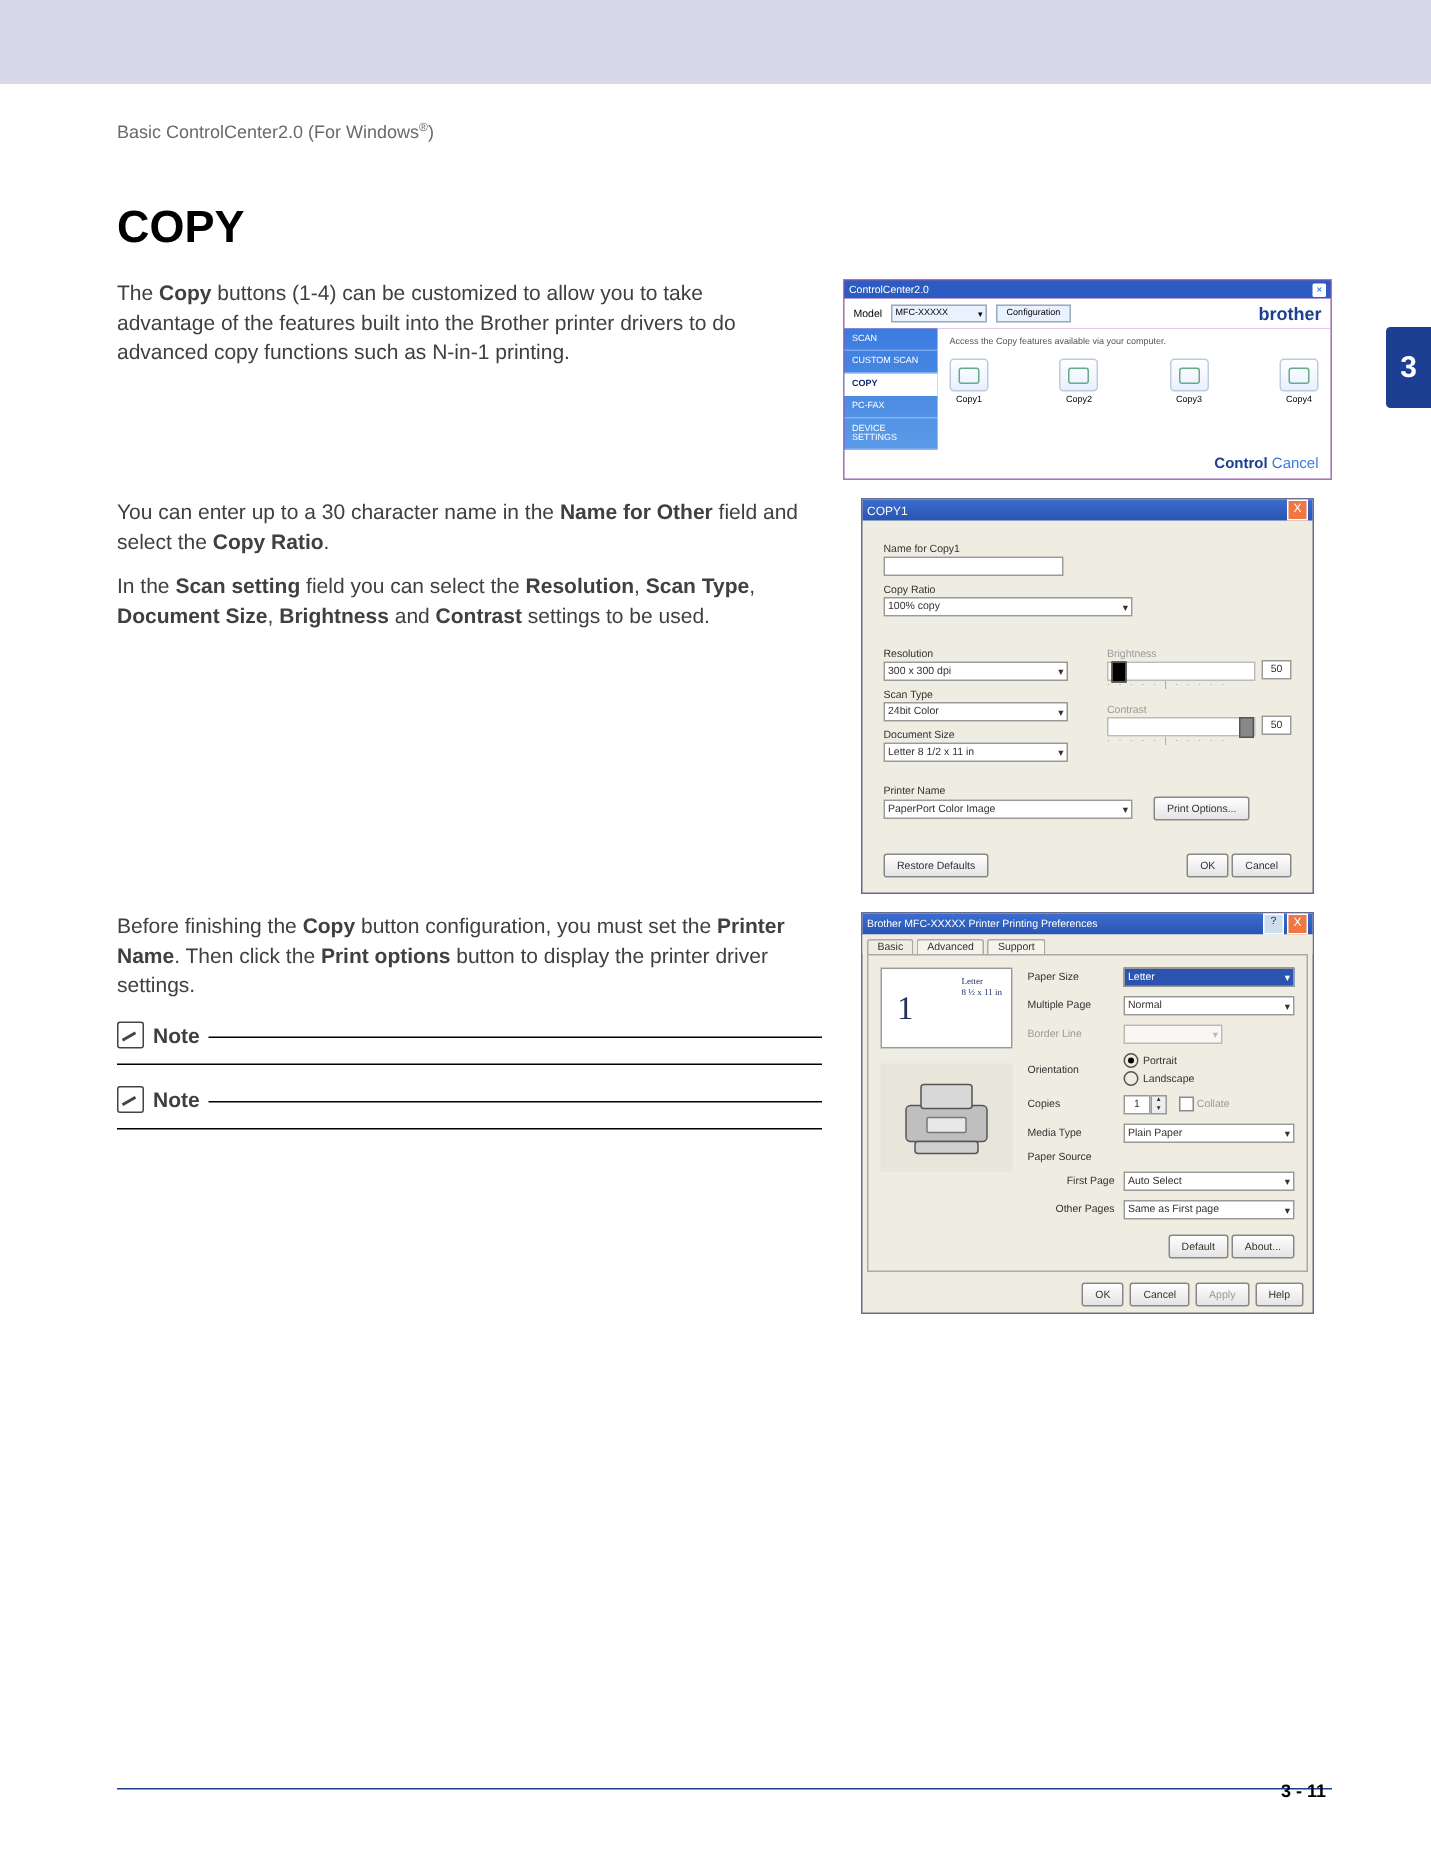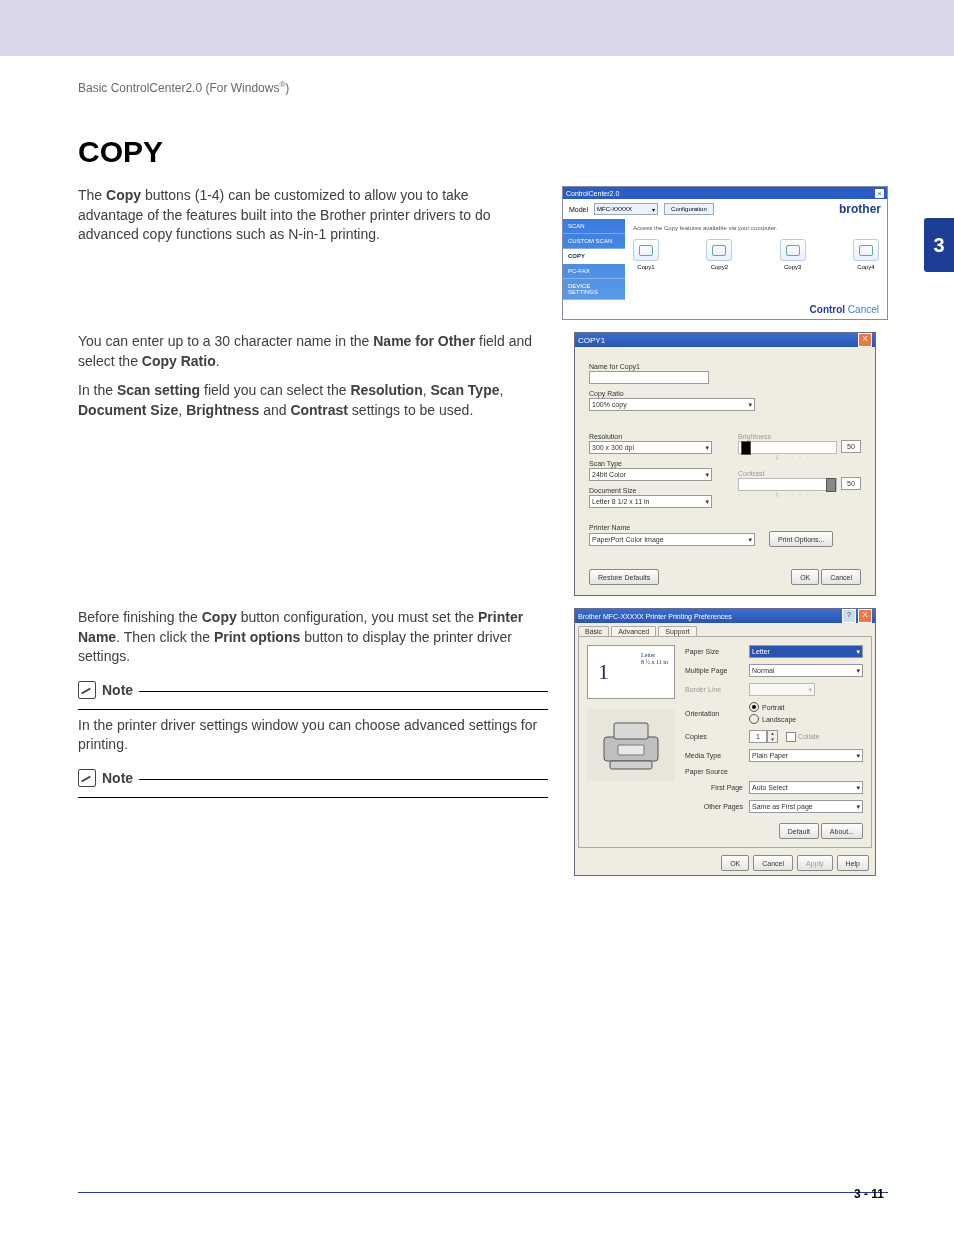--- a/index.html
+++ b/index.html
@@ -246,21 +246,20 @@
       <div class="txtcol">
         <div>Before finishing the <b>Copy</b> button configuration, you must set the <b>Printer Name</b>. Then click the <b>Print options</b> button to display the printer driver settings.</div>
 
         <div class="note-hd">
           <span class="pencil"></span>
           <span class="lbl">Note</span>
           <span class="note-line"></span>
         </div>
         <hr class="hr">
 
-        <div style="margin-top:6px">In the printer driver settings window you can choose advanced settings for printing.</div>
 
         <div class="note-hd">
           <span class="pencil"></span>
           <span class="lbl">Note</span>
           <span class="note-line"></span>
         </div>
         <hr class="hr">
       </div>
 
       <div class="imgcol">

